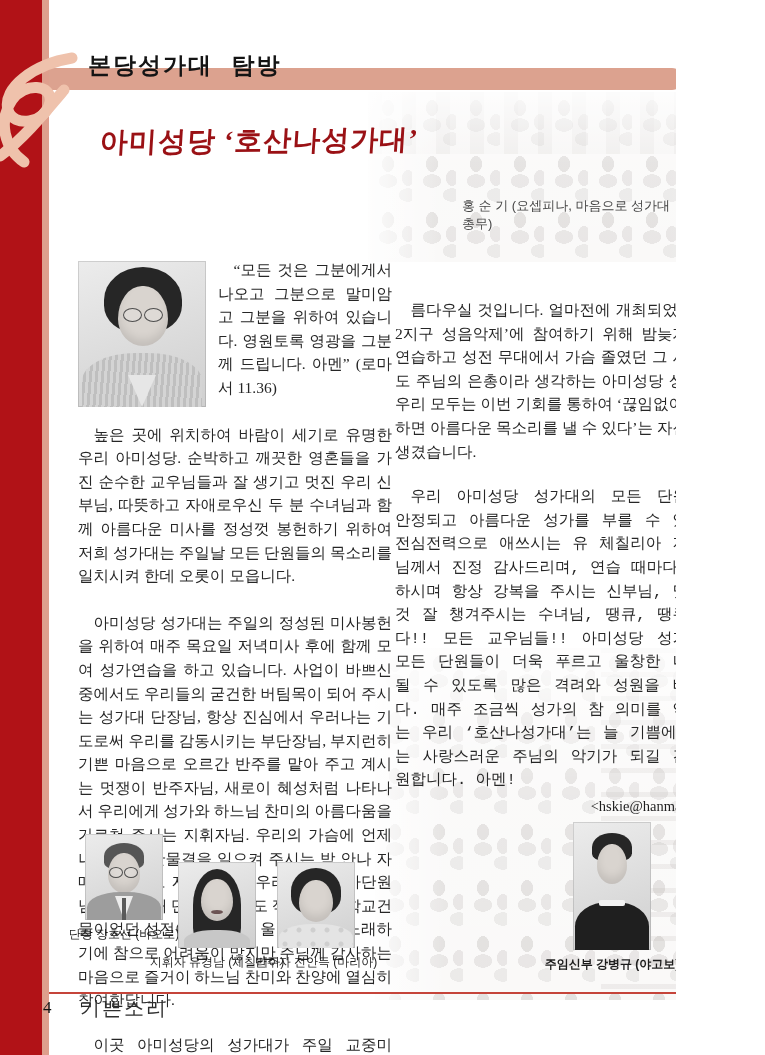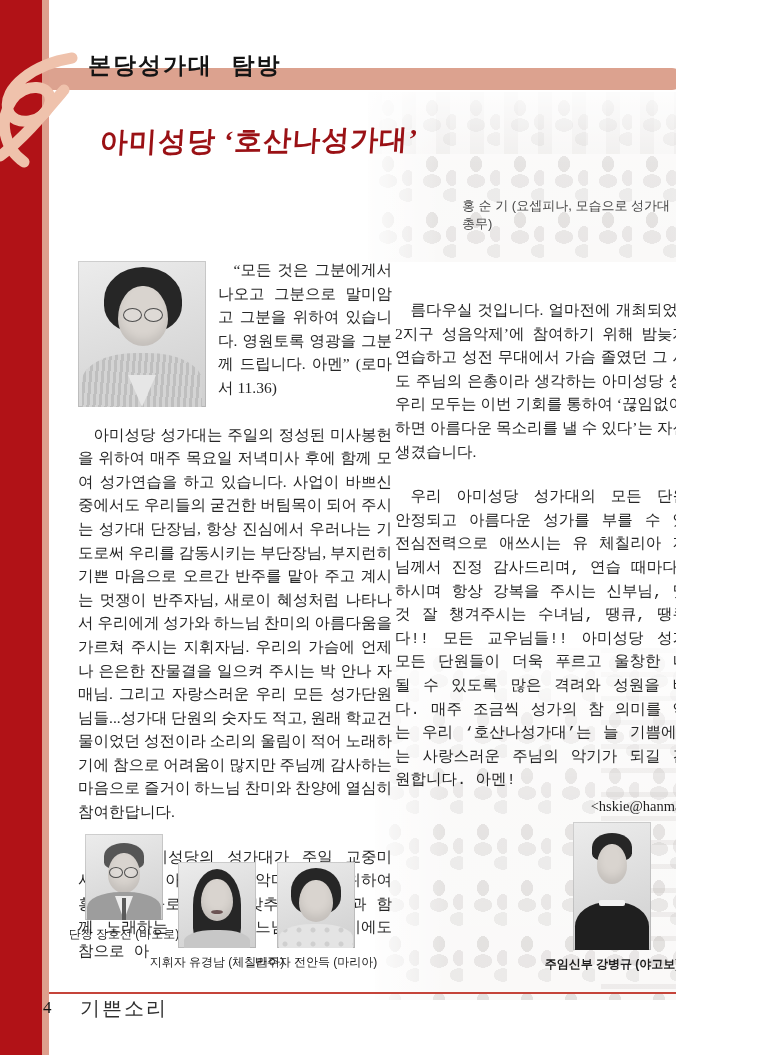--- a/index.html
+++ b/index.html
@@ -124,21 +124,21 @@
       <g fill="none" stroke="#EFC2AC" stroke-width="11" stroke-linecap="round">
         <path d="M78 14 C40 20 8 44 14 66 C19 84 52 80 56 58 C59 40 30 38 18 56 C4 77 10 104 30 118"></path>
         <path d="M70 46 C48 72 28 96 6 112"></path>
       </g>
     </svg>
   </div>
 
   <div class="band"></div>
   <div class="section-label">본당성가대 탐방</div>
   <div class="article-title">아미성당 ‘호산나성가대’</div>
-  <div class="byline">홍 순 기 (요셉피나, 모습으로 성가대 총무)</div>
+  <div class="byline">홍 순 기 (요셉피나, 마음으로 성가대 총무)</div>
 
   <div class="crowd crowd-top">
     <span class="bldg"></span>
     <span class="ppl"></span>
     <span class="fade"></span>
   </div>
   <div class="crowd crowd-bottom">
     <span class="stairs"></span>
     <span class="ppl"></span>
     <span class="fade"></span>
@@ -146,20 +146,21 @@
 
   <div class="col col-left">
     <div class="photo portrait-main">
       <span class="hair"></span>
       <span class="face"></span>
       <span class="glasses"></span>
       <span class="torso"></span>
       <span class="vneck"></span>
     </div>
     <p>“모든 것은 그분에게서 나오고 그분으로 말미암고 그분을 위하여 있습니다. 영원토록 영광을 그분께 드립니다. 아멘” (로마서 11.36)</p>
+    <p>높은 곳에 위치하여 바람이 세기로 유명한 우리 아미성당. 순박하고 깨끗한 영혼들을 가진 순수한 교우님들과 잘 생기고 멋진 우리 신부님, 따뜻하고 자애로우신 두 분 수녀님과 함께 아름다운 미사를 정성껏 봉헌하기 위하여 저희 성가대는 주일날 모든 단원들의 목소리를 일치시켜 한데 오롯이 모읍니다.</p>
     <p>아미성당 성가대는 주일의 정성된 미사봉헌을 위하여 매주 목요일 저녁미사 후에 함께 모여 성가연습을 하고 있습니다. 사업이 바쁘신 중에서도 우리들의 굳건한 버팀목이 되어 주시는 성가대 단장님, 항상 진심에서 우러나는 기도로써 우리를 감동시키는 부단장님, 부지런히 기쁜 마음으로 오르간 반주를 맡아 주고 계시는 멋쟁이 반주자님, 새로이 혜성처럼 나타나서 우리에게 성가와 하느님 찬미의 아름다움을 가르쳐 주시는 지휘자님. 우리의 가슴에 언제나 은은한 잔물결을 일으켜 주시는 박 안나 자매님. 그리고 자랑스러운 우리 모든 성가단원님들...성가대 단원의 숫자도 적고, 원래 학교건물이었던 성전이라 소리의 울림이 적어 노래하기에 참으로 어려움이 많지만 주님께 감사하는 마음으로 즐거이 하느님 찬미와 찬양에 열심히 참여한답니다.</p>
     <p>이곳 아미성당의 성가대가 주일 교중미사 시간에 아름다운 국악미사곡을 위하여 흥겨운 장구로서 장단 맞추어 신자들과 함께 노래하는 모습은 하느님이 보시기에도 참으로 아</p>
   </div>
 
   <div class="col col-right">
     <p>름다우실 것입니다. 얼마전에 개최되었던 ‘제2지구 성음악제’에 참여하기 위해 밤늦게까지 연습하고 성전 무대에서 가슴 졸였던 그 시간들도 주님의 은총이라 생각하는 아미성당 성가대, 우리 모두는 이번 기회를 통하여 ‘끊임없이 노력하면 아름다운 목소리를 낼 수 있다’는 자신감도 생겼습니다.</p>
     <p>우리 아미성당 성가대의 모든 단원들이 안정되고 아름다운 성가를 부를 수 있도록 전심전력으로 애쓰시는 유 체칠리아 지휘자님께서 진정 감사드리며, 연습 때마다 함께 하시며 항상 강복을 주시는 신부님, 맛있는 것 잘 챙겨주시는 수녀님, 땡큐, 땡큐합니다!! 모든 교우님들!! 아미성당 성가대의 모든 단원들이 더욱 푸르고 울창한 나무가 될 수 있도록 많은 격려와 성원을 바랍니다. 매주 조금씩 성가의 참 의미를 익혀가는 우리 ‘호산나성가대’는 늘 기쁨에 넘치는 사랑스러운 주님의 악기가 되길 간절히 원합니다. 아멘!</p>
     <div class="email-line">&lt;hskie@hanmail.net&gt;</div>
   </div>
 

